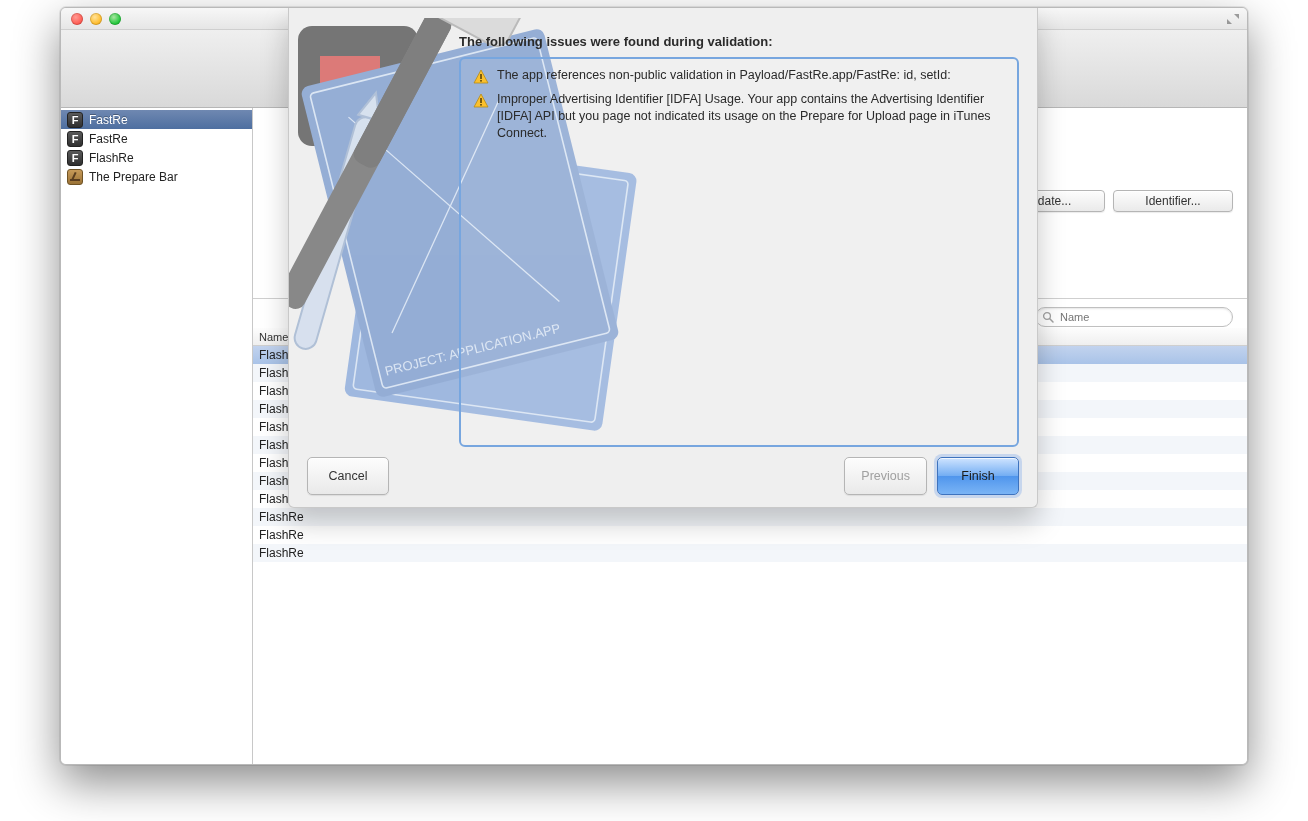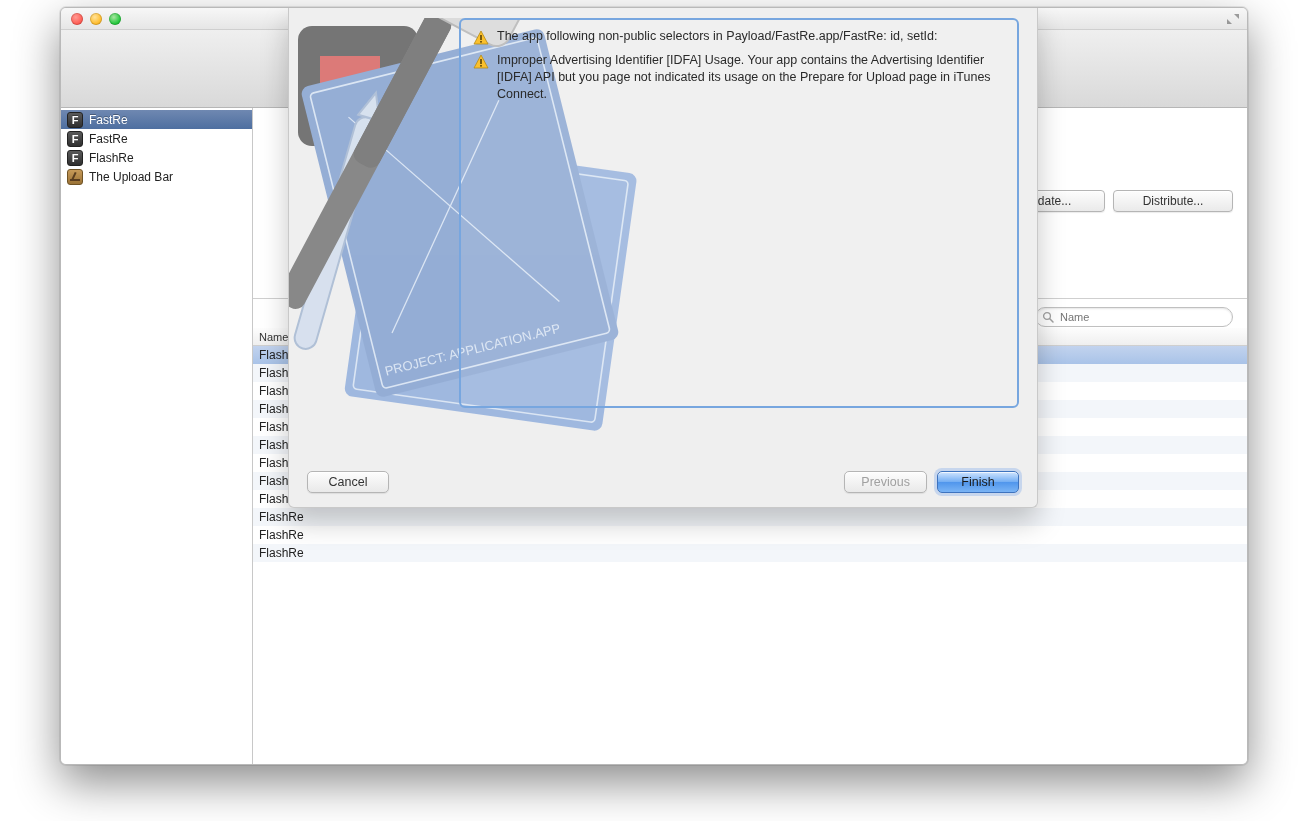--- a/index.html
+++ b/index.html
@@ -108,21 +108,21 @@
     position:relative; z-index:2; margin: 0 18px 0 170px; height: 390px;
     border: 2px solid #77a6df; border-radius:6px; background:rgba(255,255,255,.08);
     padding: 8px 12px;
     overflow:auto;
   }
   .issue { display:flex; gap:8px; font-size:12.5px; color:#2a2a2a; line-height:1.35; margin-bottom:6px;}
   .warn-icon { flex: 0 0 16px; height:16px; margin-top:2px;}
   .sheet-buttons { display:flex; justify-content:space-between; padding: 10px 18px 14px; }
   .btn-group { display:flex; gap:10px; }
   .mac-btn {
-    min-width: 82px; height:22px; padding: 0 16px; border-radius:5px; font-size:12.5px; cursor:pointer;
+    min-width: 82px; height:38px; padding: 0 16px; border-radius:5px; font-size:12.5px; cursor:pointer;
     border:1px solid #b5b5b5;
     background: linear-gradient(#fdfdfd,#e9e9e9);
     box-shadow: inset 0 1px 0 #fff, 0 1px 1px rgba(0,0,0,.08);
     color:#333;
   }
   .mac-btn:disabled { color:#a0a0a0; cursor:default;text-align:center; }
   .mac-btn.primary {
     border:1px solid #3e73be;
     background: linear-gradient(#cfe4ff,#74aef3 49%,#4f95ec 50%,#7ab4f5);
     color:#1a1a1a;
@@ -188,28 +188,28 @@
           <span class="app-icon f">F</span>
           <span>FlashRe</span>
         </div>
         <div class="side-item">
           <span class="app-icon bar">
             <svg width="12" height="12" viewBox="0 0 12 12">
               <rect x="1" y="8" width="10" height="2" fill="#5a3d1f"></rect>
               <rect x="4" y="1" width="2" height="8" fill="#5a3d1f" transform="rotate(25 5 5)"></rect>
             </svg>
           </span>
-          <span>The Upload Bar</span>
+          <span>The Prepare Bar</span>
         </div>
       </div>
 
     <div class="main">
       <div class="right-buttons">
         <button class="mac-button">Validate...</button>
-        <button class="mac-button">Distribute...</button>
+        <button class="mac-button">Identifier...</button>
       </div>
       <div class="divider"></div>
       <div class="search-wrap">
         <svg class="mag" viewBox="0 0 12 12">
             <circle cx="5" cy="5" r="3.4" fill="none" stroke="#555" stroke-width="1.3"></circle>
             <line x1="7.8" y1="7.8" x2="11" y2="11" stroke="#555" stroke-width="1.5" stroke-linecap="round"></line>
           </svg>
         <input class="search" placeholder="Name" style="">
       </div>
       <div class="table">
@@ -287,28 +287,29 @@
         </g>
 
         <g transform="translate(140,-10) rotate(28)">
           <rect x="0" y="0" width="28" height="330" rx="10" fill="#4a4a4a"></rect>
           <rect x="0" y="0" width="28" height="170" rx="10" fill="#3a3a3a"></rect>
           <rect x="-46" y="-58" width="130" height="62" rx="14" fill="#cfcfcf"></rect>
           <rect x="-46" y="-58" width="130" height="62" rx="14" fill="none" stroke="#9a9a9a" stroke-width="2"></rect>
         </g>
       </svg>
 
+      <div class="sheet-title">The following issues were found during validation:</div>
       <div class="issues-box" id="issues">
           <div class="issue">
             <svg class="warn-icon" viewBox="0 0 16 16">
               <polygon points="8,1 15,14 1,14" fill="#fbc02d" stroke="#b58a14" stroke-width="0.8"></polygon>
               <rect x="7.2" y="5" width="1.6" height="5" fill="#5a4408"></rect>
               <rect x="7.2" y="11" width="1.6" height="1.6" fill="#5a4408"></rect>
             </svg>
-            <div>The app following non-public selectors in Payload/FastRe.app/FastRe: id, setId:</div>
+            <div>The app references non-public validation in Payload/FastRe.app/FastRe: id, setId:</div>
           </div>
           <div class="issue">
             <svg class="warn-icon" viewBox="0 0 16 16">
               <polygon points="8,1 15,14 1,14" fill="#fbc02d" stroke="#b58a14" stroke-width="0.8"></polygon>
               <rect x="7.2" y="5" width="1.6" height="5" fill="#5a4408"></rect>
               <rect x="7.2" y="11" width="1.6" height="1.6" fill="#5a4408"></rect>
             </svg>
             <div>Improper Advertising Identifier [IDFA] Usage. Your app contains the Advertising Identifier [IDFA] API but you page not indicated its usage on the Prepare for Upload page in iTunes Connect.</div>
           </div>
         </div>

